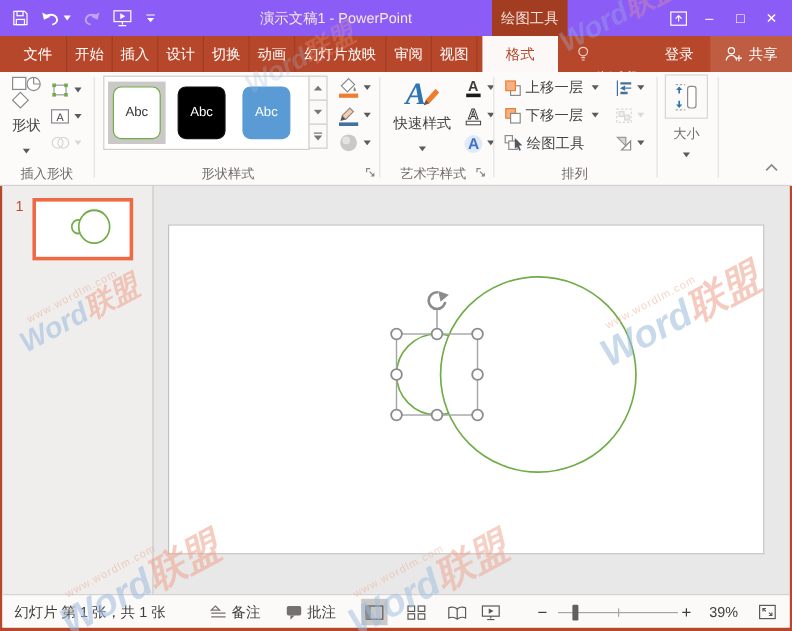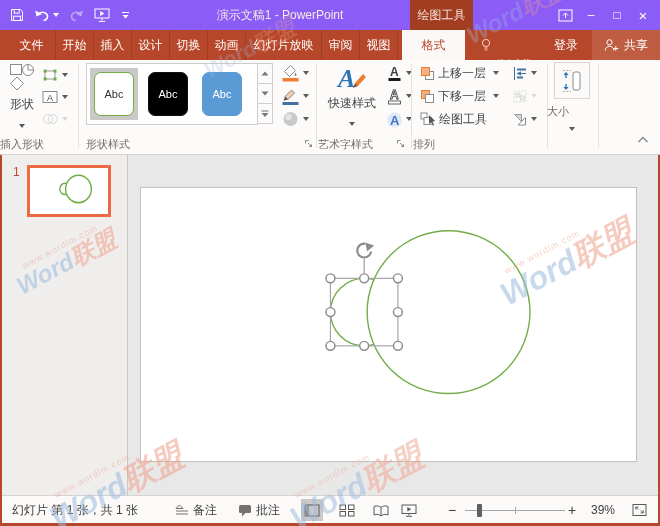--- a/index.html
+++ b/index.html
@@ -24,21 +24,21 @@
   
   .tabrow{ position:absolute; top:30px; left:0; width:660px; height:30px; background:#B7472A; display:flex; color:#fff; font-size:12px; }
   .tab{ display:flex; align-items:center; justify-content:center; height:30px; border-right:1px solid rgba(0,0,0,.13); }
   .tab.active{ background:#FBF8F7; color:#B7472A; border-right:none; }
   .tab-right{ position:absolute; right:0; top:0; height:30px; display:flex; align-items:center; }
   .dimtxt{ color:#e5e5e5;margin-top:40px; }
 
   
   .ribbon{ position:absolute; top:60px; left:0; width:660px; height:95px; background:#FCFBFA; border-bottom:1px solid #D5D3D1; font-size:12px; color:#444; }
   .vsep{ position:absolute; top:4px; height:84px; width:1px; background:#E4E2E0; }
-  .glabel{ position:absolute; top:77px; font-size:11px; color:#6f6c69; text-align:left; }
+  .glabel{ position:absolute; top:77px; font-size:11px; color:#6f6c69; text-align:center; }
   .rbtn{ position:absolute; height:18px; display:flex; align-items:center; gap:3px; color:#444; white-space:nowrap; }
   .bigbtn{ position:absolute; text-align:center; color:#444; }
   .caret{ display:inline-block; width:0; height:0; border-left:3.5px solid transparent; border-right:3.5px solid transparent; border-top:4px solid #5a5a5a; }
   .caret.dim{ border-top-color:#BFBDBB; }
   .gallery{ position:absolute; left:86px; top:3px; width:172px; height:62px; background:#fff; border:1px solid #D0CECE; }
   .tile{ position:absolute; top:4px; width:48px; height:52px; display:flex; align-items:center; justify-content:center; }
   .tile.sel{ background:#CBC9C7; }
   .tile-inner{ width:40px; height:44px; border-radius:7px; display:flex; align-items:center; justify-content:center; font-size:11px; }
   .ti1{ background:#fff; border:1.5px solid #70AD47; color:#333; }
   .ti2{ background:#000; border:1.5px solid #111; color:#fff; }

